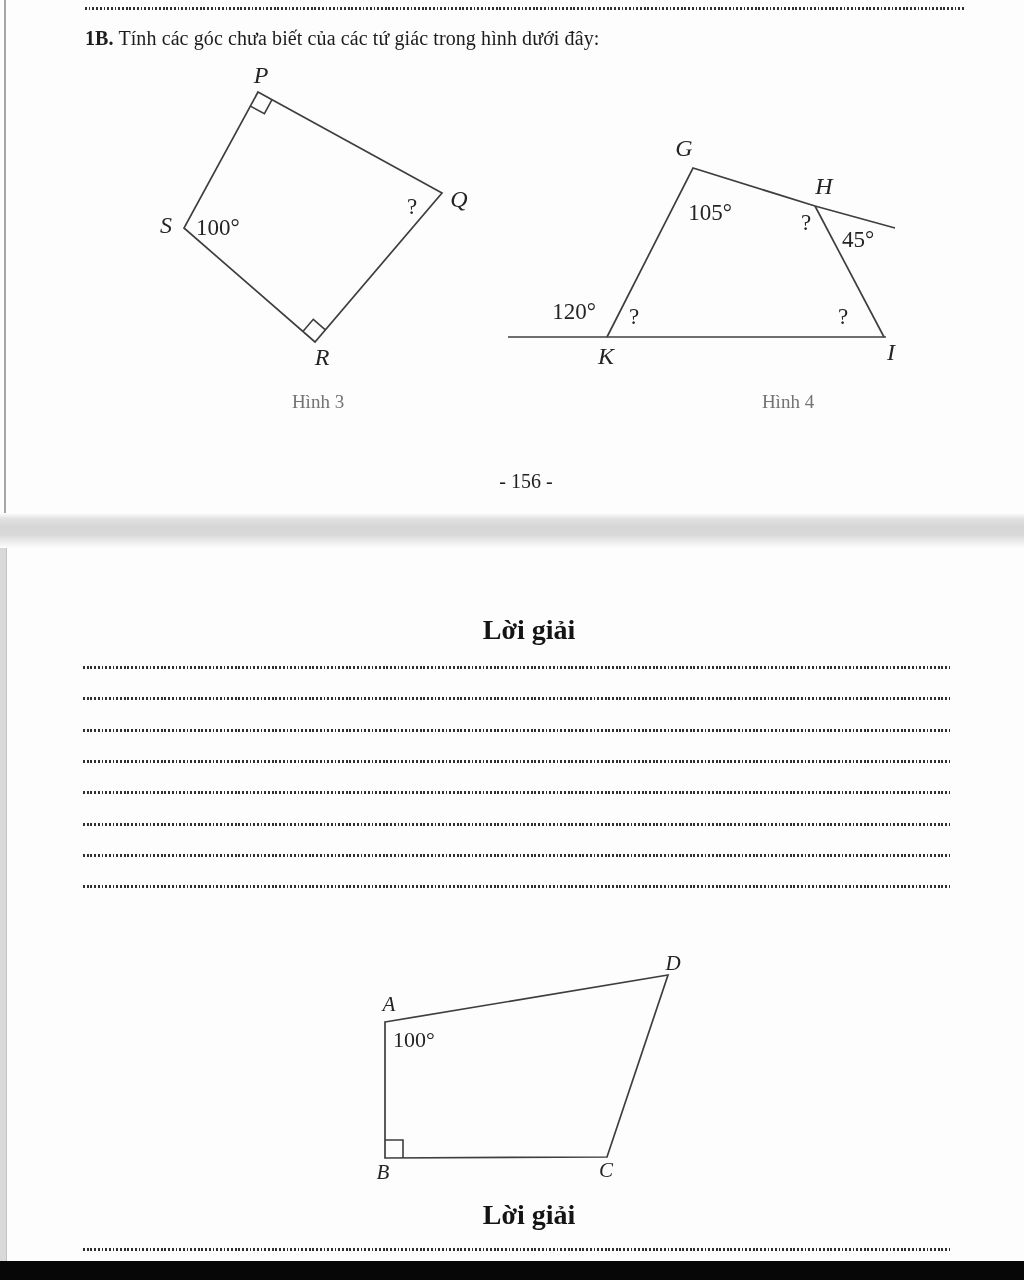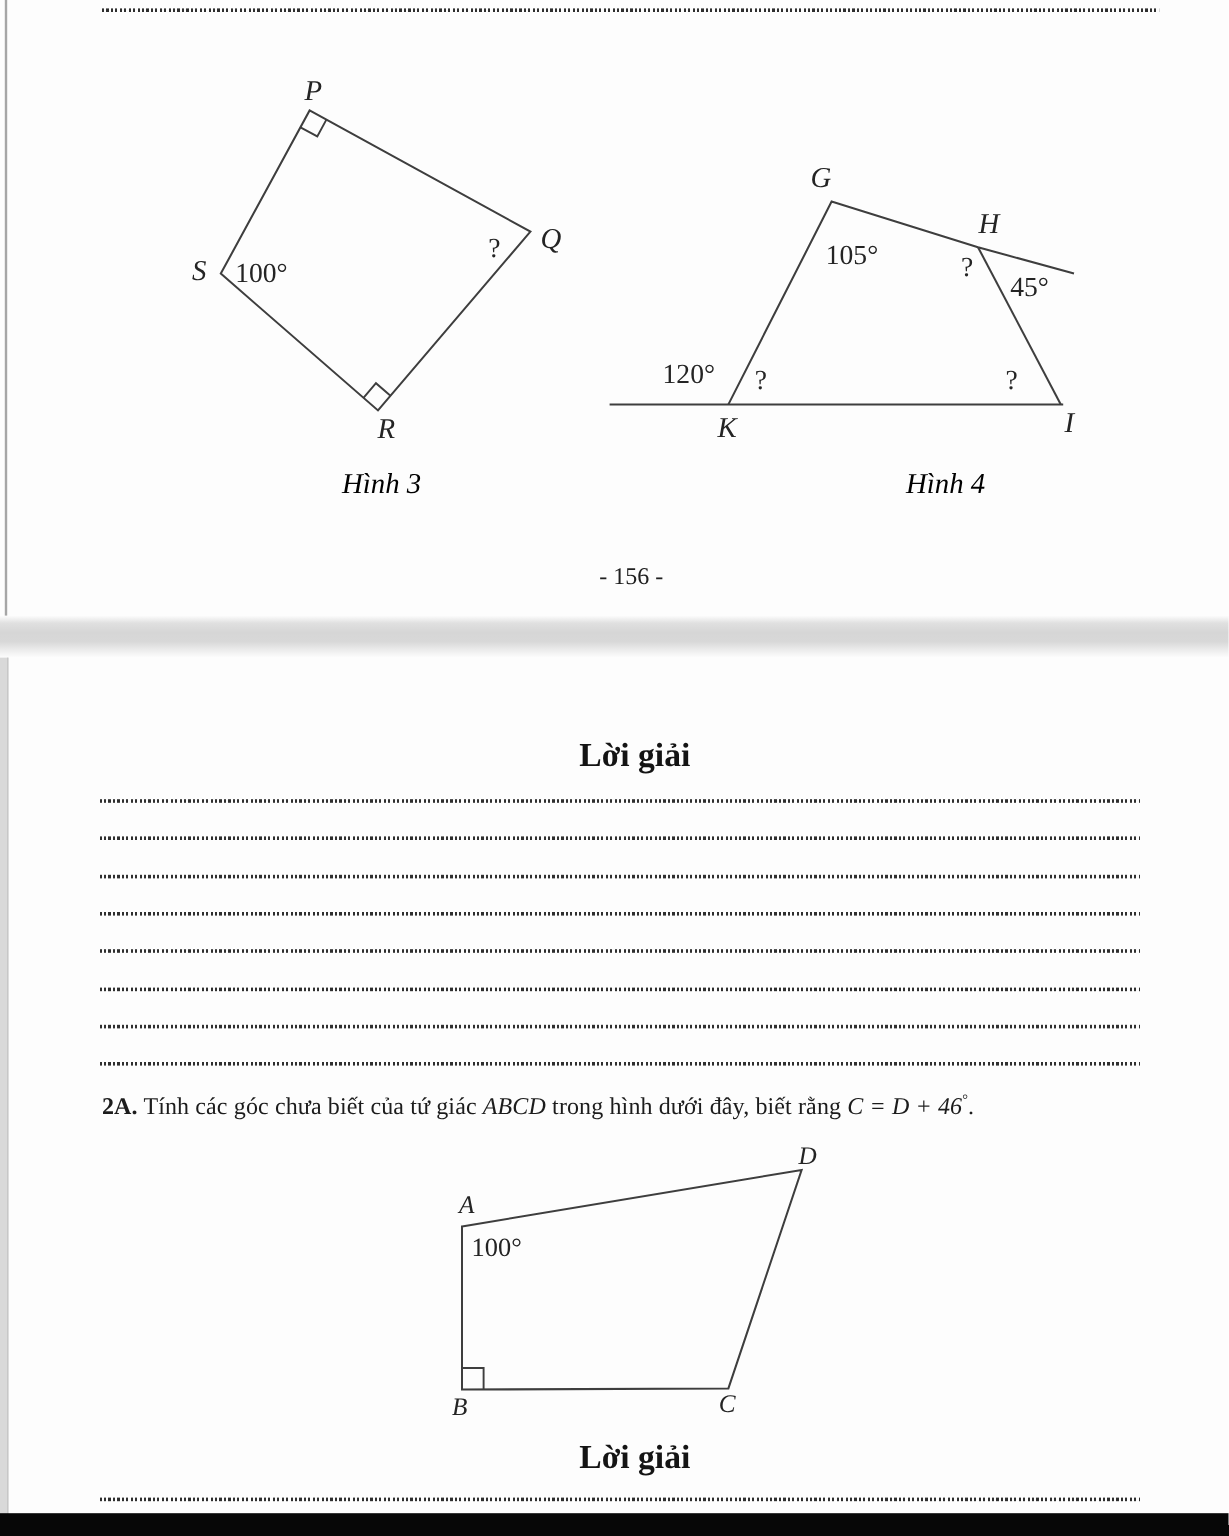--- a/index.html
+++ b/index.html
@@ -37,32 +37,36 @@
   .deg-sup{ font-size:12px; vertical-align:super; line-height:0; }
 
   .fig-svg{ position:absolute; left:0; }
   .fig-stroke{ fill:none; stroke:#3e3e3e; stroke-width:1.7; stroke-linejoin:miter; stroke-linecap:butt; }
   .fig-stroke-thin{ fill:none; stroke:#3e3e3e; stroke-width:1.6; }
   text.vlabel{ font-family:"Liberation Serif","DejaVu Serif",serif; font-style:italic; font-size:24px; fill:#242424; }
   text.vlabel2{ font-family:"Liberation Serif","DejaVu Serif",serif; font-style:italic; font-size:21px; fill:#242424; }
   text.alabel{ font-family:"Liberation Serif","DejaVu Serif",serif; font-size:23px; fill:#242424; }
   text.alabel2{ font-family:"Liberation Serif","DejaVu Serif",serif; font-size:22px; fill:#242424; }
 
-  .fig-caption{ position:absolute; transform:translateX(-50%); font-style:italic; font-size:24px; color:#000000; white-space:nowrap; }
+  .fig-caption{ position:absolute; transform:translateX(-50%); font-size:19px; color:#737373; white-space:nowrap; }
   .page-number{ position:absolute; transform:translateX(-50%); font-size:20px; color:#202020; white-space:nowrap; }
   .solution-heading{ position:absolute; transform:translateX(-50%); font-weight:bold; font-size:28px; color:#141414; white-space:nowrap; }
 </style>
 </head>
 <body>
 
 <div class="screen">
 
   <div class="page page-1">
     <div class="dotted" style="left:85px; top:7px; width:881px;"></div>
 
+    <div class="problem-line" style="top:26px;">
+      <span class="problem-number">1B.</span>
+      <span>Tính các góc chưa biết của các tứ giác trong hình dưới đây:</span>
+    </div>
 
     <svg class="fig-svg" style="top:60px;" width="1024" height="330" viewBox="0 60 1024 330">
 
       <g>
         <polygon class="fig-stroke" points="258,92 442,193 315,342 184,228"></polygon>
         <polyline class="fig-stroke-thin" points="250.4,106.1 264.4,113.7 272,99.7"></polyline>
         <polyline class="fig-stroke-thin" points="325.4,329.8 313.3,319.3 302.9,331.5"></polyline>
         <text class="vlabel" x="261" y="83" text-anchor="middle">P</text>
         <text class="vlabel" x="459" y="207" text-anchor="middle">Q</text>
         <text class="vlabel" x="166" y="233" text-anchor="middle">S</text>
@@ -103,27 +107,20 @@
 
     <div class="dotted" style="left:83px; top:118px; width:867px;"></div>
     <div class="dotted" style="left:83px; top:149px; width:867px;"></div>
     <div class="dotted" style="left:83px; top:181px; width:867px;"></div>
     <div class="dotted" style="left:83px; top:212px; width:867px;"></div>
     <div class="dotted" style="left:83px; top:243px; width:867px;"></div>
     <div class="dotted" style="left:83px; top:275px; width:867px;"></div>
     <div class="dotted" style="left:83px; top:306px; width:867px;"></div>
     <div class="dotted" style="left:83px; top:337px; width:867px;"></div>
 
-    <div class="problem-line" style="top:362px;">
-      <span class="problem-number">2A.</span>
-      <span>Tính các góc chưa biết của tứ giác</span>
-      <span class="math-italic">ABCD</span>
-      <span>trong hình dưới đây, biết rằng</span>
-      <span class="equation">C = D + 46</span><span class="deg-sup">°</span><span>.</span>
-    </div>
 
     <svg class="fig-svg" style="top:402px;" width="1024" height="242" viewBox="0 950 1024 242">
       <path class="fig-stroke" d="M385,1022 L668,975 L607,1157 L385,1158 Z"></path>
       <polyline class="fig-stroke-thin" points="385,1140 403,1140 403,1158"></polyline>
       <text class="vlabel2" x="389" y="1011" text-anchor="middle">A</text>
       <text class="vlabel2" x="673" y="970" text-anchor="middle">D</text>
       <text class="vlabel2" x="383" y="1179" text-anchor="middle">B</text>
       <text class="vlabel2" x="606" y="1177" text-anchor="middle">C</text>
       <text class="alabel2" x="393" y="1047">100°</text>
     </svg>

